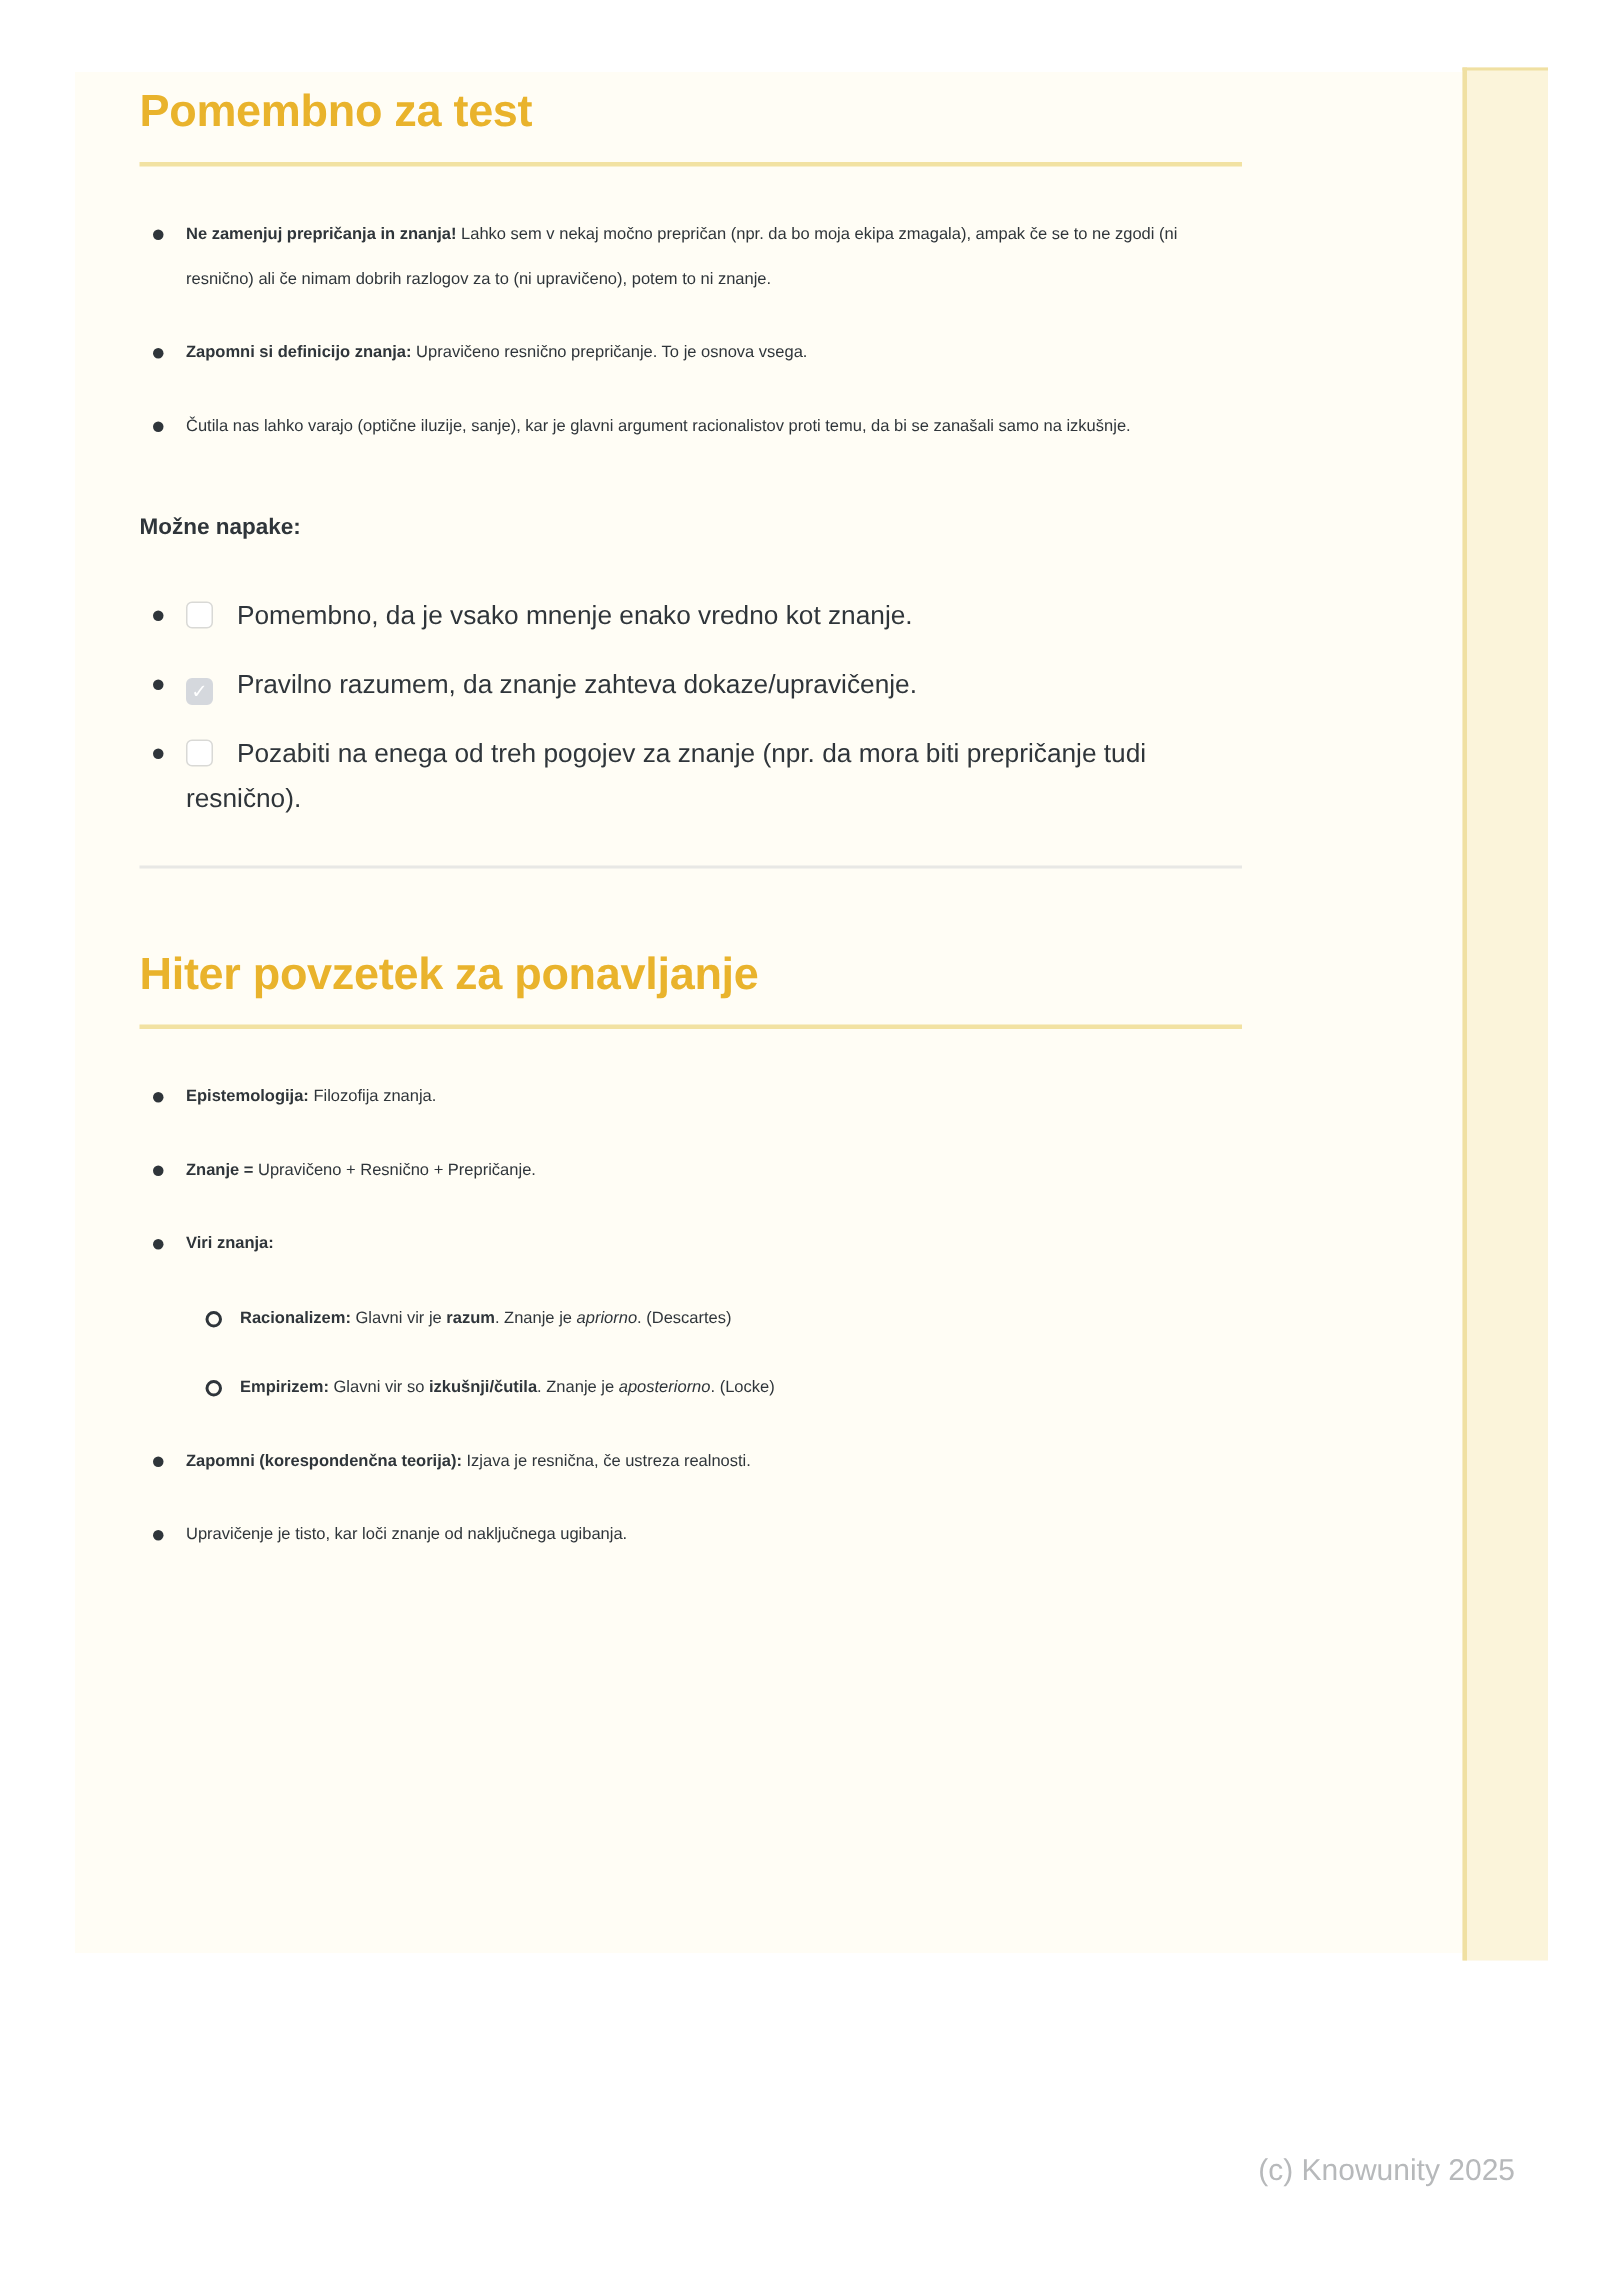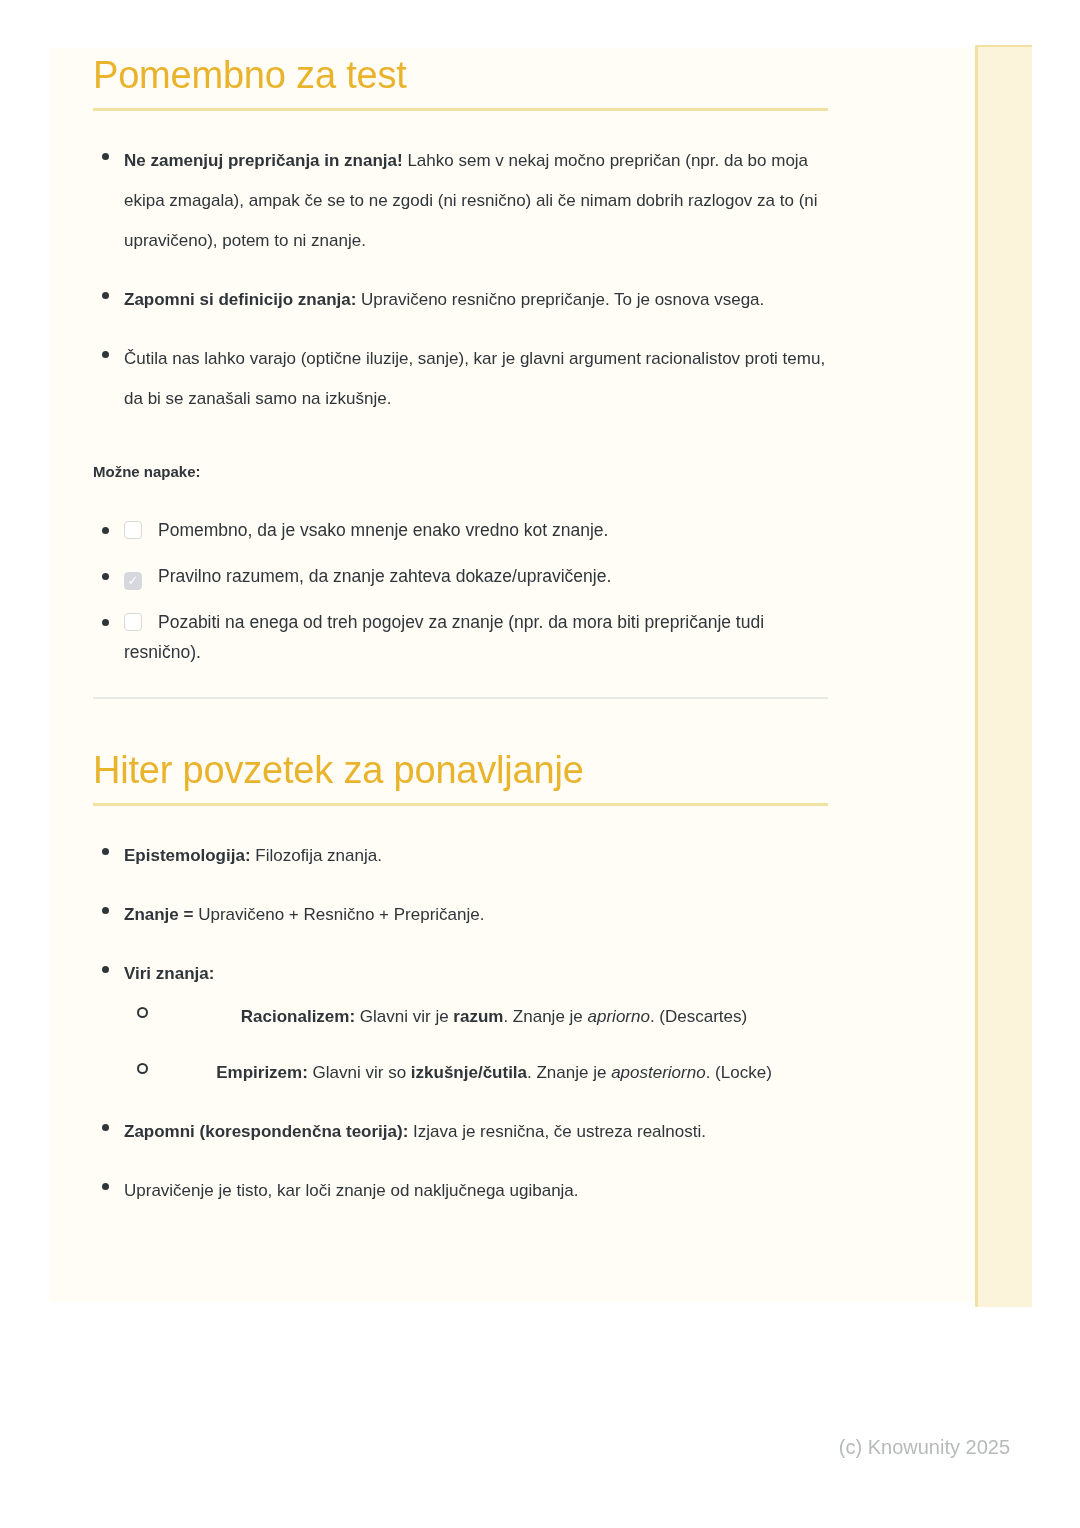--- a/index.html
+++ b/index.html
@@ -30,57 +30,56 @@
     width:925px;height:1254px;
     background:var(--card-bg);
     overflow:hidden;
   }
   .card-inner{
     padding:6px 0 0 43px;
     width:778px; 
   }
   .section-title{
     margin:0;
-    font-size:38px;
+    font-size:30px;
     line-height:42px;
-    font-weight:400;
+    font-weight:700;
     color:var(--accent);
     letter-spacing:-0.2px;
   }
   .title-underline{
     width:735px;height:3px;
     background:var(--underline);
     margin-top:12px;
   }
   ul.bullets{
     list-style:none;
     margin:30px 0 0;
     padding:0;
     width:735px;
-    font-size:17px;
-    line-height:40px;
+    font-size:11px;
+    line-height:30px;
   }
   ul.bullets > li{
     position:relative;
     padding-left:31px;
     margin-bottom:19px;
   }
   ul.bullets > li::before{
     content:"";
     position:absolute;
     left:9px;top:12px;
     width:7px;height:7px;
     border-radius:50%;
     background:var(--text);
   }
   ul.sub{
     list-style:none;
-    margin:3px 0 0;
+    margin:20px 0 0;
     padding:0;
-    text-align:center;
   }
   ul.sub > li{
     position:relative;
     padding-left:36px;
     margin-bottom:16px;
   }
   ul.sub > li::before{
     content:"";
     position:absolute;
     left:13px;top:10px;
@@ -186,21 +185,21 @@
     <hr class="divider">
 
     <section class="section-2">
       <h1 class="section-title">Hiter povzetek za ponavljanje</h1>
       <div class="title-underline"></div>
       <ul class="bullets" id="bullets-1">
           <li><span class="b">Epistemologija:</span><span> Filozofija znanja.</span></li>
           <li><span class="b">Znanje =</span><span> Upravičeno + Resnično + Prepričanje.</span></li>
           <li><span class="b">Viri znanja:</span><ul class="sub">
               <li><span class="b">Racionalizem:</span><span> Glavni vir je </span><span class="b">razum</span><span>. Znanje je </span><span class="i">apriorno</span><span>. (Descartes)</span></li>
-              <li><span class="b">Empirizem:</span><span> Glavni vir so </span><span class="b">izkušnje/čutila</span><span>. Znanje je </span><span class="i">aposteriorno</span><span>. (Locke)</span></li>
+              <li><span class="b">Empirizem:</span><span> Glavni vir so </span><span class="b">izkušnji/čutila</span><span>. Znanje je </span><span class="i">aposteriorno</span><span>. (Locke)</span></li>
             </ul></li>
           <li><span class="b">Zapomni (korespondenčna teorija):</span><span> Izjava je resnična, če ustreza realnosti.</span></li>
           <li><span>Upravičenje je tisto, kar loči znanje od naključnega ugibanja.</span></li>
         </ul>
     </section>
 
   </div>
 </div>
 
 <div class="stripe"></div>

